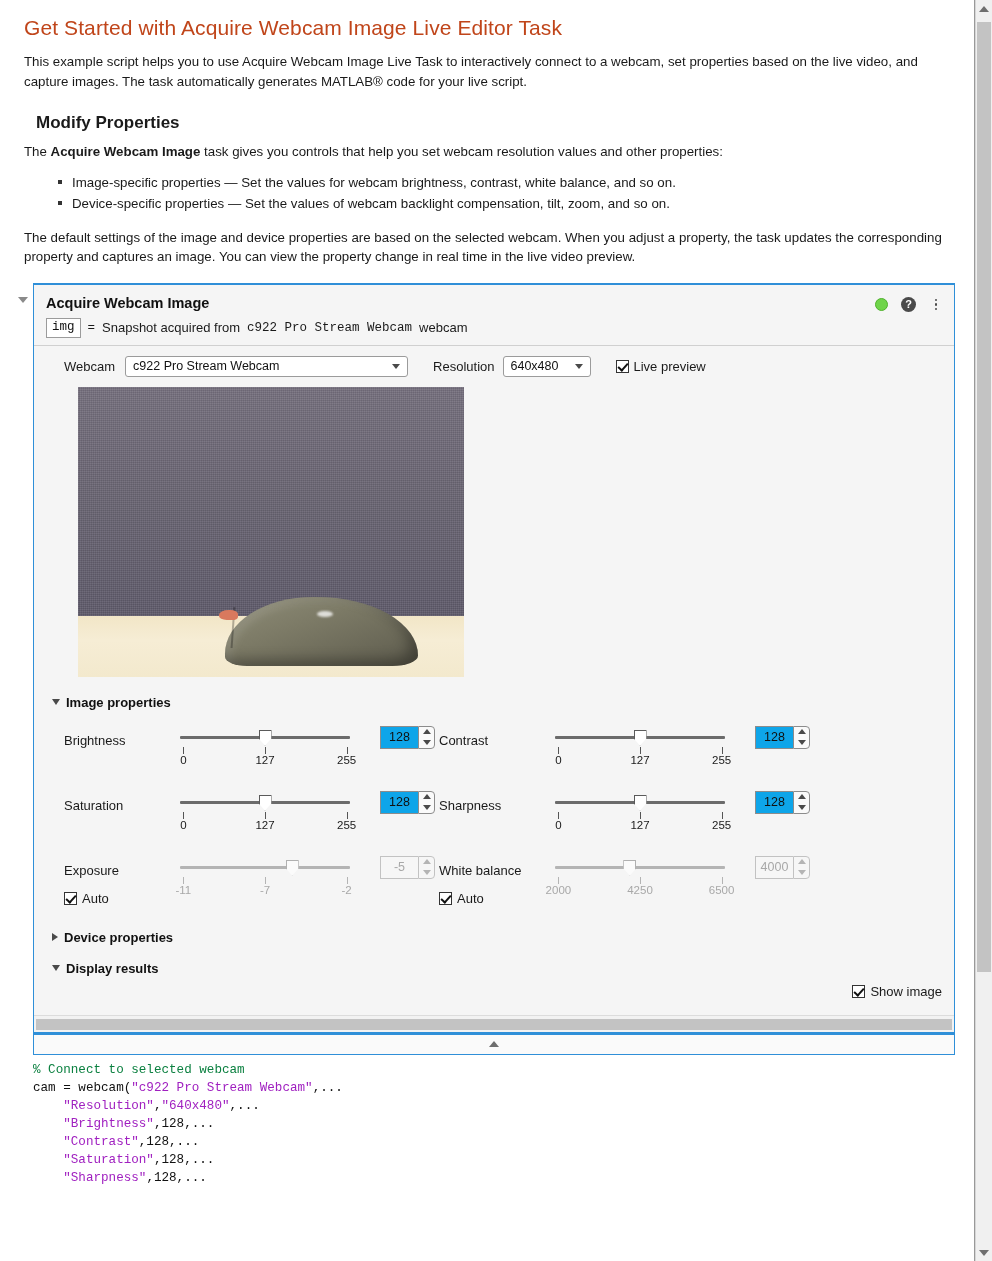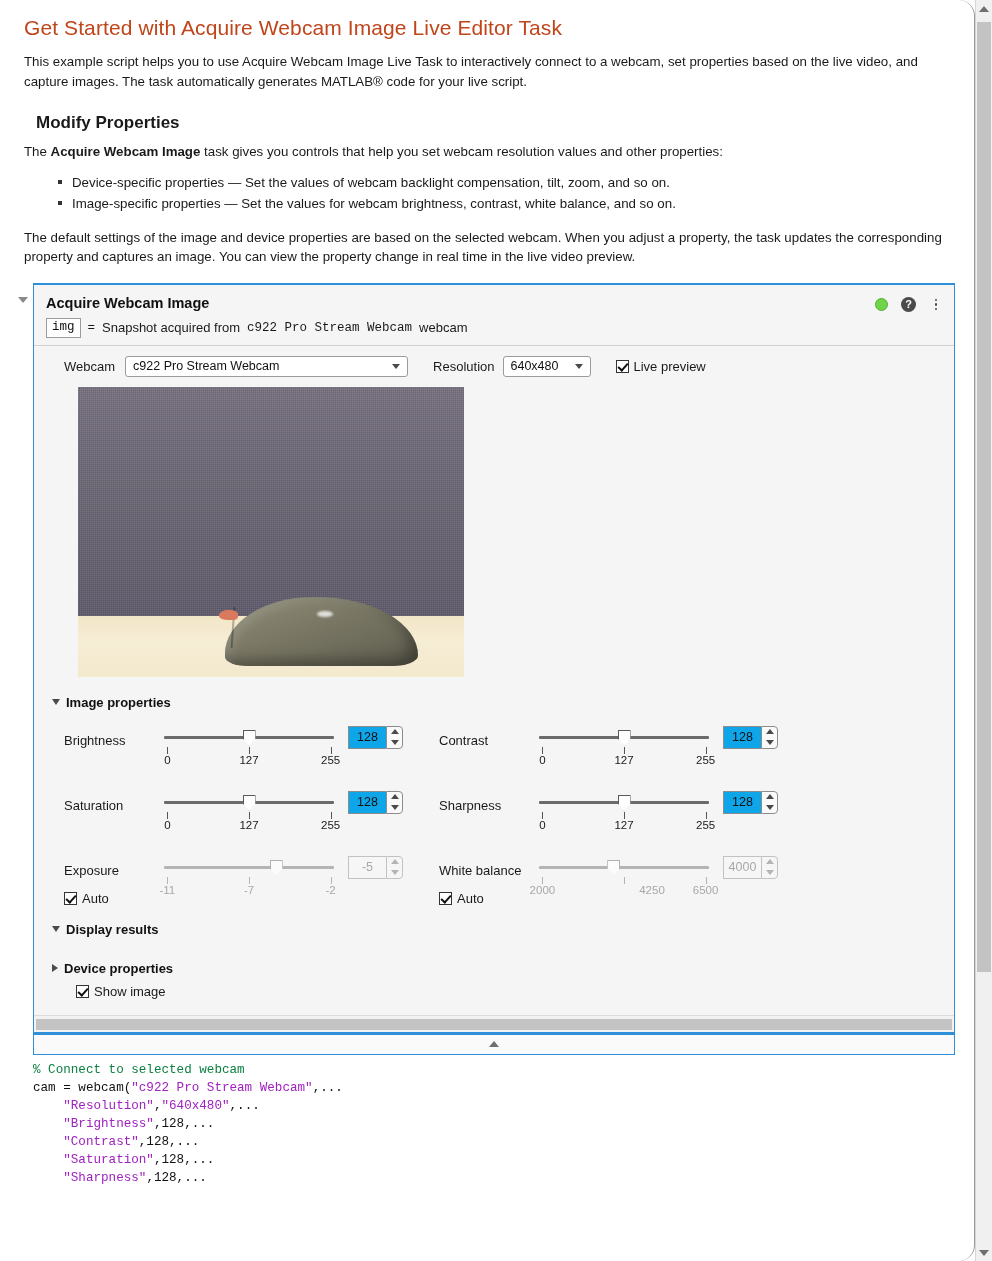--- a/index.html
+++ b/index.html
@@ -15,21 +15,20 @@
   }
 
   
   #doc-frame {
     position: absolute;
     left: 0; top: 0;
     width: 975px; height: 1261px;
     background: #ffffff;
     border-right: 1px solid #999;
     overflow: hidden;
-    border-radius: 16px;
   }
 
   
   #vscroll {
     position: absolute;
     right: 0; top: 0;
     width: 17px; height: 1261px;
     background: #f0f0f0;
     border-left: 1px solid #d6d6d6;
   }
@@ -332,21 +331,21 @@
   
   .props-grid {
     display: grid;
     grid-template-columns: 375px 1fr;
     row-gap: 21px;
     margin: 14px 0 0 18px;
   }
   .prop {
     display: flex;
     align-items: flex-start;
-    gap: 0;
+    gap: 16px;
   }
   .prop-label {
     font-size: 13px;
     color: #1a1a1a;
     width: 100px;
     padding-top: 9px;
     flex: none;
   }
 
   .slider-col { width: 170px; flex: none; position: relative; }
@@ -447,21 +446,21 @@
   .prop.disabled .slider-labels span { color: #a8a8a8; }
   .prop.disabled .spin-val { color: #a8a8a8; border-color: #c2c2c2; background: #f6f6f6; }
   .prop.disabled .spin-btns { border-color: #c2c2c2; background: #f6f6f6; }
   .prop.disabled .spin-btns .sb-up { border-bottom-color: #b4b4b4; }
   .prop.disabled .spin-btns .sb-down { border-top-color: #b4b4b4; }
 
   .label-stack { width: 100px; flex: none; }
   .label-stack .ls-name { font-size: 13px; padding-top: 9px; color: #1a1a1a; }
   .label-stack .auto-row { margin-top: 13px; }
 
-  .show-image-row { margin: 8px 0 2px 30px; }
+  .show-image-row { margin: 8px 0 2px 30px; justify-content: flex-end; }
 
   
   #panel-hscroll {
     height: 17px;
     background: #f2f2f2;
     border-top: 1px solid #dcdcdc;
     padding: 3px 2px;
   }
   #panel-hthumb {
     height: 11px;
@@ -506,22 +505,22 @@
 
   <div class="prose">
     <h1 class="page-title">Get Started with Acquire Webcam Image Live Editor Task</h1>
     <p class="body-text">This example script helps you to use Acquire Webcam Image Live Task to interactively connect to a webcam, set properties based on the live video, and capture images. The task automatically generates MATLAB® code for your live script.</p>
 
     <h2 class="section-title">Modify Properties</h2>
 
     <p class="body-text"><span>The </span><span class="bold">Acquire Webcam Image</span><span> task gives you controls that help you set webcam resolution values and other properties:</span></p>
 
     <ul class="bullets">
+      <li>Image-specific properties — Set the values for webcam brightness, contrast, white balance, and so on.</li>
       <li>Device-specific properties — Set the values of webcam backlight compensation, tilt, zoom, and so on.</li>
-      <li>Image-specific properties — Set the values for webcam brightness, contrast, white balance, and so on.</li>
     </ul>
 
     <p class="body-text">The default settings of the image and device properties are based on the selected webcam. When you adjust a property, the task updates the corresponding property and captures an image. You can view the property change in real time in the live video preview.</p>
   </div>
 
   <div id="task-area">
     <div id="collapse-caret"></div>
 
     <div id="task-panel">
 
@@ -749,46 +748,46 @@
                   <div class="rail"></div>
                   <div class="thumb" style="left: 44%;"></div>
                 </div>
                 <div class="slider-ticks">
                   <i style="left: 2%;"></i>
                   <i style="left: 50%;"></i>
                   <i style="left: 98%;"></i>
                 </div>
                 <div class="slider-labels">
                   <span style="left: 2%;">2000</span>
-                  <span style="left: 50%; margin-left: 28px;">4250</span>
+                  <span style="left: 50%;">4250</span>
                   <span style="left: 98%;">6500</span>
                 </div>
               </div>
               <div class="spinner">
                 <div class="spin-val">4000</div>
                 <div class="spin-btns">
                   <div>
                     <span class="sb-up"></span>
                   </div>
                   <div>
                     <span class="sb-down"></span>
                   </div>
                 </div>
               </div>
             </div>
           </div>
 
+        <div class="group-head" style="margin-top:24px">
+          <span class="caret-right"></span>
+          <span>Device properties</span>
+        </div>
+
         <div class="group-head" style="margin-top:16px">
           <span class="caret-down"></span>
           <span>Display results</span>
-        </div>
-
-        <div class="group-head" style="margin-top:24px">
-          <span class="caret-right"></span>
-          <span>Device properties</span>
         </div>
 
         <div class="checkbox-wrap show-image-row">
           <span class="cbox checked"></span>
           <span>Show image</span>
         </div>
 
       </div>
 
       <div id="panel-hscroll">

